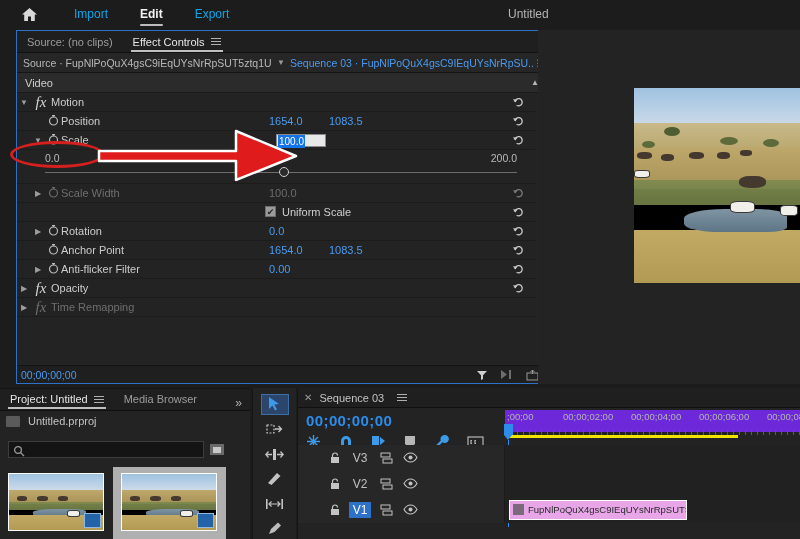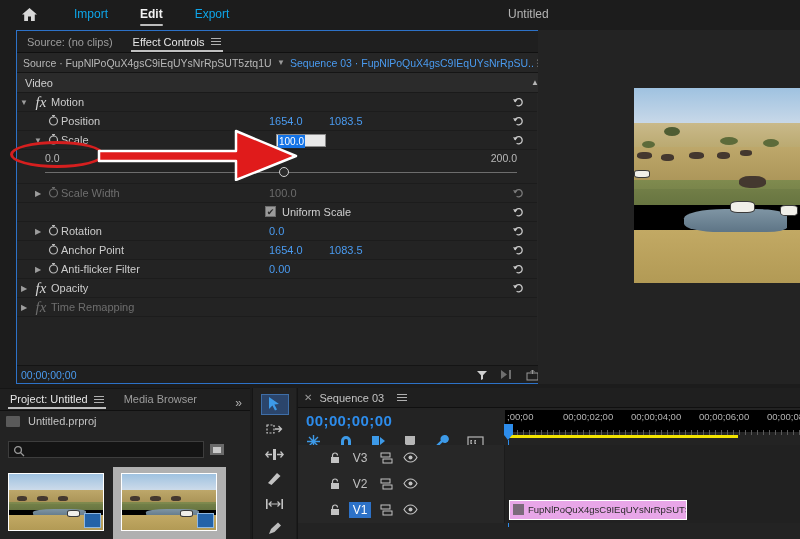--- a/index.html
+++ b/index.html
@@ -209,21 +209,21 @@
     background:#232323; border-left:1px solid #151515;
   }
   .tl-tabbar { height:20px; background:#1f1f1f; display:flex; align-items:center;
                border-bottom:1px solid #101010; padding-left:6px; gap:7px; }
   .tl-close { color:#9a9a9a; font-size:10px; }
   .tl-tctext { position:absolute; left:8px; top:24px; color:#2d8ceb;
                font-size:15px; font-weight:bold; letter-spacing:.4px; }
   .tl-tools { position:absolute; left:8px; top:46px; display:flex; gap:18px;
               align-items:center; }
   .tl-ruler { position:absolute; left:207px; top:22px; right:0; height:22px;
-              background:#000000; }
+              background:#6d28d9; }
   .tl-ruler .lbl { position:absolute; top:1px; color:#b4b4b4; font-size:9.5px;
                    white-space:nowrap;}
   .tl-tickbar { position:absolute; left:207px; right:0; top:38px; height:9px;
     background-image: repeating-linear-gradient(to right, #5b5b5b 0 1px, transparent 1px 6px);
     background-position:0 4px; background-repeat:repeat-x; background-size:6px 9px;
   }
   .tl-workarea { position:absolute; left:210px; top:47px; width:230px; height:3px;
                  background:#f2e300; }
   .tl-playhead { position:absolute; left:206px; top:36px; width:9px; height:11px;
                  background:#2d8ceb; }

